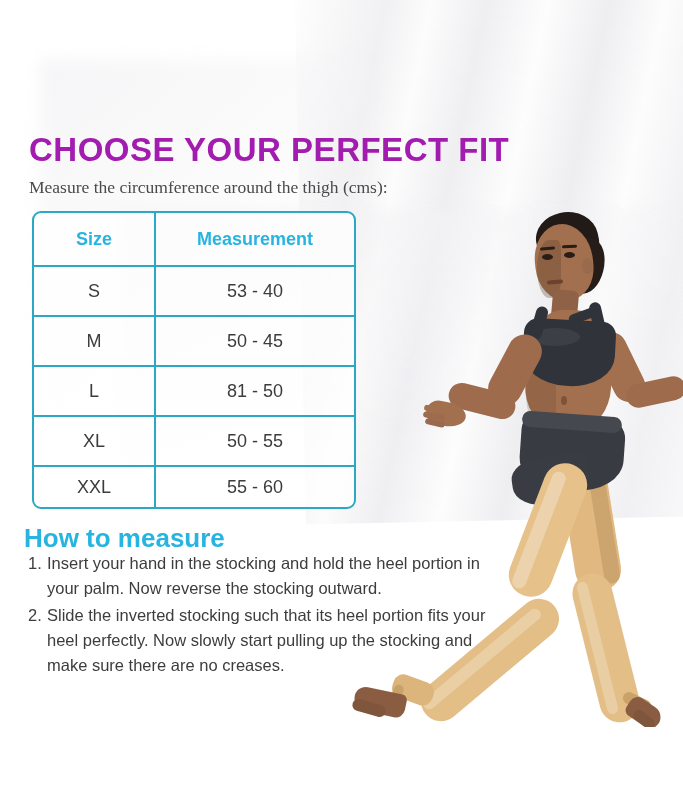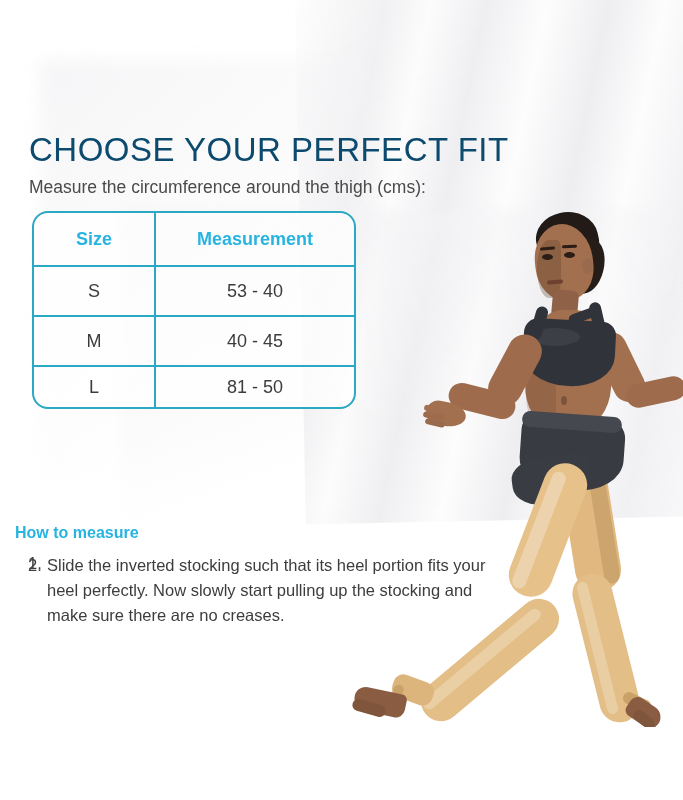--- a/index.html
+++ b/index.html
@@ -259,43 +259,44 @@
     position: absolute;
     left: 0; top: 0;
     width: 683px; height: 800px;
     z-index: 5;
   }
 
   #headline {
     position: absolute;
     left: 29px; top: 133px;
     font-size: 33px;
-    font-weight: normal;
+    font-weight: bold;
     letter-spacing: .5px;
-    color: #0c4a6e;
+    color: #a21caf;
     line-height: 1;
     white-space: nowrap;
   }
 
   #subhead {
     position: absolute;
     left: 29px; top: 179px;
     font-size: 17.5px;
     color: #4a4a4a;
     line-height: 1;
     white-space: nowrap;
+    font-family: Liberation Serif, serif;
   }
 
   
   #size-table {
     position: absolute;
     left: 32px; top: 211px;
     width: 324px;
     border: 2px solid #2aa8c4;
-    border-radius: 16px;
+    border-radius: 9px;
     border-collapse: separate;
     border-spacing: 0;
     overflow: hidden;
     background: rgba(255,255,255,.72);
   }
   #size-table td, #size-table th {
     text-align: center;
     vertical-align: middle;
     border: 0;
     padding: 0;
@@ -319,22 +320,22 @@
   }
   #size-table th:first-child,
   #size-table tbody td:first-child {
     width: 122px;
     border-right: 2px solid #2aa8c4;
   }
 
   
   #howto-title {
     position: absolute;
-    left: 15px; top: 525px;
-    font-size: 16px;
+    left: 24px; top: 525px;
+    font-size: 26px;
     font-weight: bold;
     color: #27b4e0;
     line-height: 1;
   }
   #howto-list {
     position: absolute;
     left: 28px; top: 551px;
     width: 470px;
     list-style: none;
   }
@@ -432,34 +433,43 @@
         <th>Measurement</th>
       </tr>
     </thead>
     <tbody>
       <tr>
         <td>S</td>
         <td>53 - 40</td>
       </tr>
       <tr>
         <td>M</td>
-        <td>40 - 45</td>
+        <td>50 - 45</td>
       </tr>
       <tr>
         <td>L</td>
         <td>81 - 50</td>
+      </tr>
+      <tr>
+        <td>XL</td>
+        <td>50 - 55</td>
+      </tr>
+      <tr>
+        <td>XXL</td>
+        <td>55 - 60</td>
       </tr>
     </tbody>
   </table>
 
   <div id="howto-title">How to measure</div>
 
   <ol id="howto-list">
     <li>
       <span class="num">1.</span>
+      <span>Insert your hand in the stocking and hold the heel portion in your palm. Now reverse the stocking outward.</span>
     </li>
     <li>
       <span class="num">2.</span>
       <span>Slide the inverted stocking such that its heel portion fits your heel perfectly. Now slowly start pulling up the stocking and make sure there are no creases.</span>
     </li>
   </ol>
 
 </div>
 
 </body></html>

